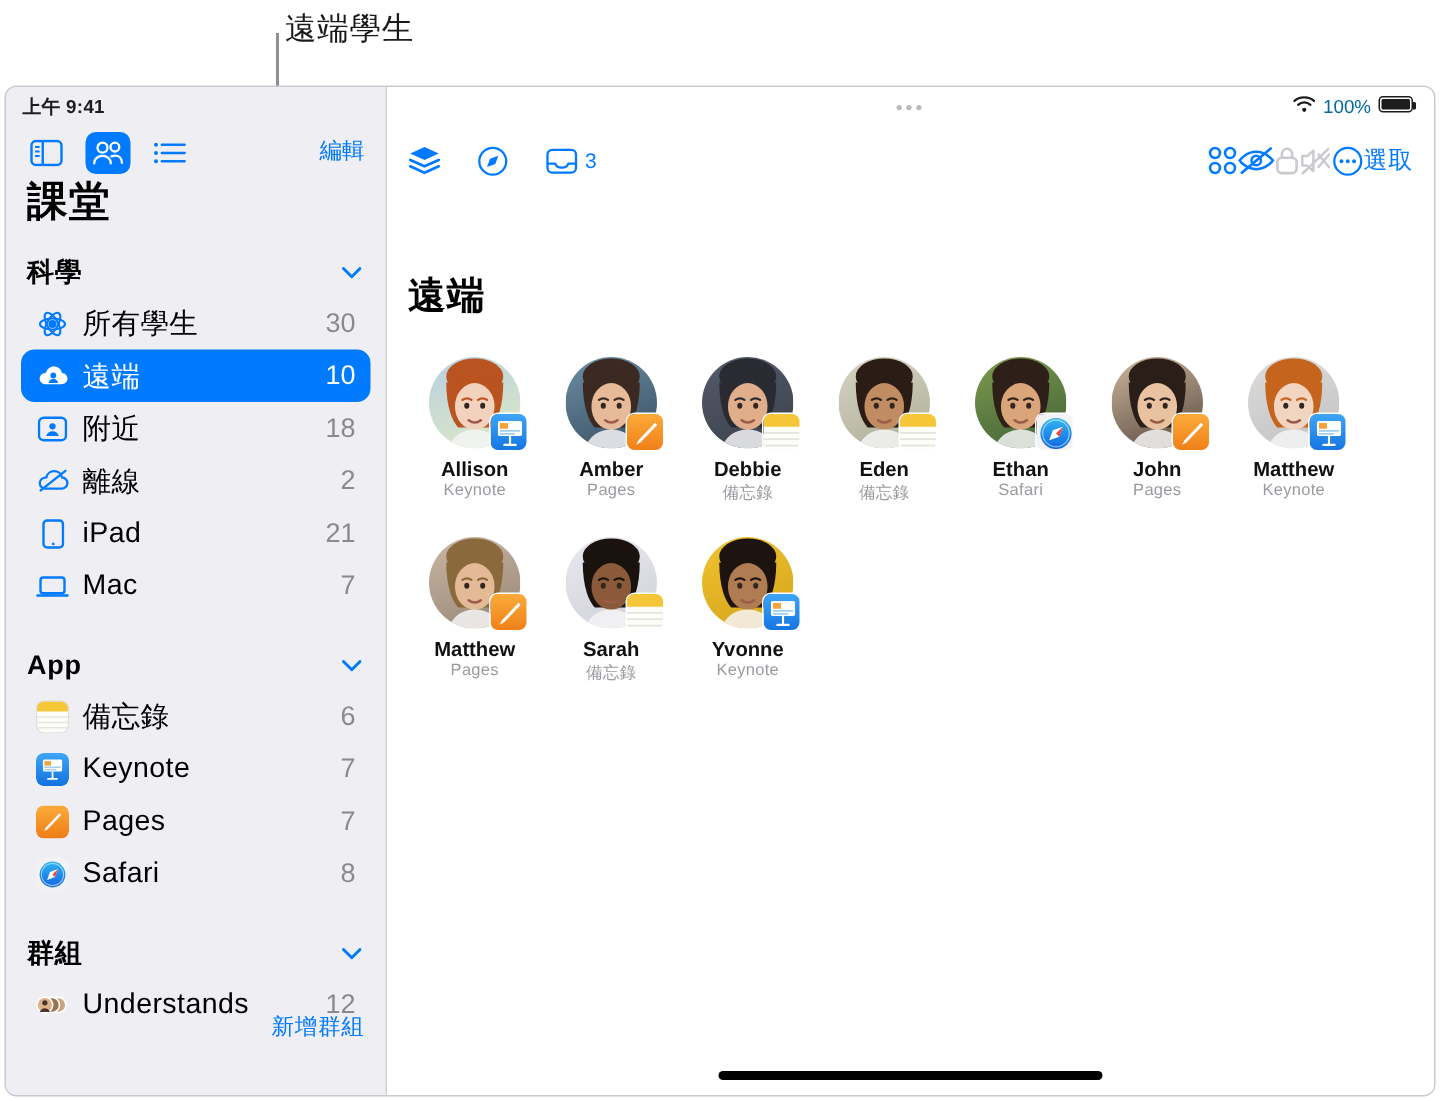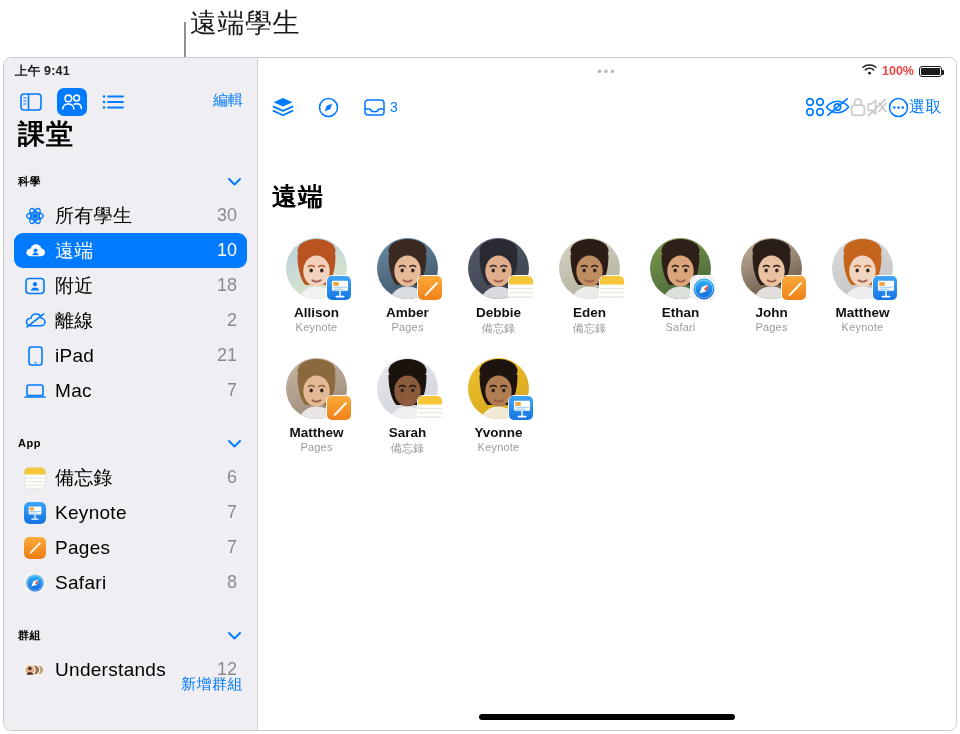--- a/index.html
+++ b/index.html
@@ -6,21 +6,21 @@
   html, body {
     width: 960px; height: 734px;
     background: #ffffff;
     font-family: "Liberation Sans", "DejaVu Sans", sans-serif;
     overflow: hidden;
   }
 
   
   #callout-label {
     position: absolute; left: 190px; top: 5px;
-    font-size: 27px; color: #1a1a1a; letter-spacing: .5px;
+    font-size: 21px; color: #1a1a1a; letter-spacing: .5px;
     white-space: nowrap;
     font-family: Liberation Mono, monospace;
   }
   #callout-line {
     position: absolute; left: 184px; top: 22px;
     width: 2px; height: 214px; background: #8e8e93;
   }
 
   
   #device {
@@ -66,21 +66,21 @@
     letter-spacing: 1px;
   }
 
   .sb-scroll { position: absolute; top: 106px; left: 0; right: 0; bottom: 0; }
 
   .section-head {
     display: flex; align-items: center; justify-content: space-between;
     padding: 0 16px 0 14px; height: 34px;
   }
   .section-head .title {
-    font-size: 11px; font-weight: 700; color: #000; letter-spacing: .5px; text-align: center;
+    font-size: 18px; font-weight: 700; color: #000; letter-spacing: .5px; text-align: center;
   }
   .chev { color: #007aff; font-size: 13px; line-height: 1; }
 
   .sb-row {
     display: flex; align-items: center;
     height: 35px; margin: 0 10px; padding: 0 10px;
     border-radius: 9px; gap: 9px;
   }
   .sb-row.selected { background: #007aff; }
   .sb-row .ic { width: 22px; height: 22px; flex: 0 0 22px;
@@ -98,22 +98,22 @@
 
   
   #main { flex: 1; position: relative; background: #fff; }
   #grabber {
     position: absolute; top: 7px; left: 0; right: 0;
     text-align: center; color: #b8b8bd; font-size: 13px;
     letter-spacing: 2px; line-height: 1;
   }
   #status-right {
     position: absolute; right: 14px; top: 6px;
-    display: flex; align-items: center; gap: 5px;
-    font-size: 12.5px; font-weight: 700; color: #ef4444;
+    display: flex; gap: 5px;
+    font-size: 12.5px; font-weight: 400; color: #0369a1;
   }
   .batt {
     width: 23px; height: 11px; border: 1px solid #1d1d1f;
     border-radius: 3px; padding: 1px; position: relative;
   }
   .batt i { display:block; height: 100%; background: #1d1d1f; border-radius: 1px; }
   .batt:after {
     content:""; position:absolute; right:-3px; top:3px;
     width:2px; height:5px; background:#1d1d1f; border-radius:0 1px 1px 0;
   }

